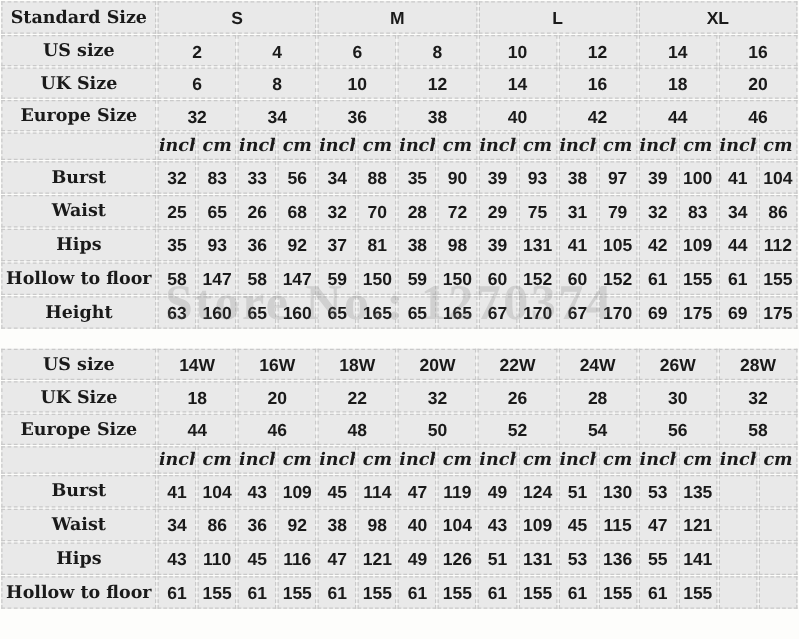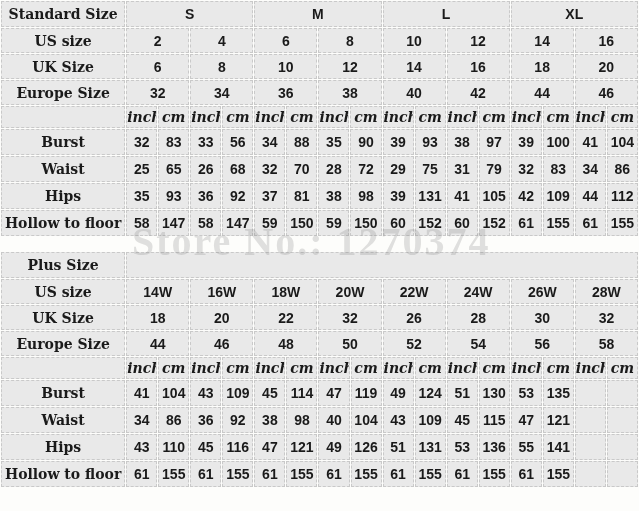--- a/index.html
+++ b/index.html
@@ -267,35 +267,50 @@
         <td class="num">150</td>
         <td class="num">60</td>
         <td class="num">152</td>
         <td class="num">60</td>
         <td class="num">152</td>
         <td class="num">61</td>
         <td class="num">155</td>
         <td class="num">61</td>
         <td class="num">155</td>
       </tr>
+      <tr>
+        <td class="lbl lbl-meas">Height</td>
+        <td class="num">63</td>
+        <td class="num">160</td>
+        <td class="num">65</td>
+        <td class="num">160</td>
+        <td class="num">65</td>
+        <td class="num">165</td>
+        <td class="num">65</td>
+        <td class="num">165</td>
+        <td class="num">67</td>
+        <td class="num">170</td>
+        <td class="num">67</td>
+        <td class="num">170</td>
+        <td class="num">69</td>
+        <td class="num">175</td>
+        <td class="num">69</td>
+        <td class="num">175</td>
+      </tr>
     </tbody>
   </table>
 
   <div class="spacer"></div>
 
   <table class="chart">
     <colgroup>
       <col style="width:124px">
       <col span="16" style="width:31px">
     </colgroup>
     <tbody>
-      <tr>
-        <td class="lbl lbl-title">Plus Size</td>
-        <td class="grp-empty" colspan="16"></td>
-      </tr>
       <tr>
         <td class="lbl lbl-size">US size</td>
         <td class="sz" colspan="2">14W</td>
         <td class="sz" colspan="2">16W</td>
         <td class="sz" colspan="2">18W</td>
         <td class="sz" colspan="2">20W</td>
         <td class="sz" colspan="2">22W</td>
         <td class="sz" colspan="2">24W</td>
         <td class="sz" colspan="2">26W</td>
         <td class="sz" colspan="2">28W</td>

